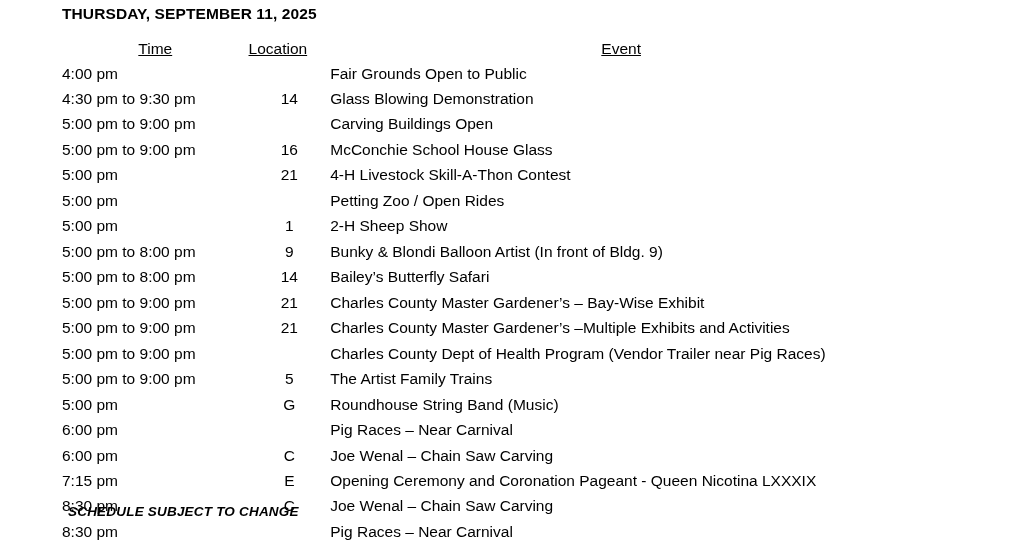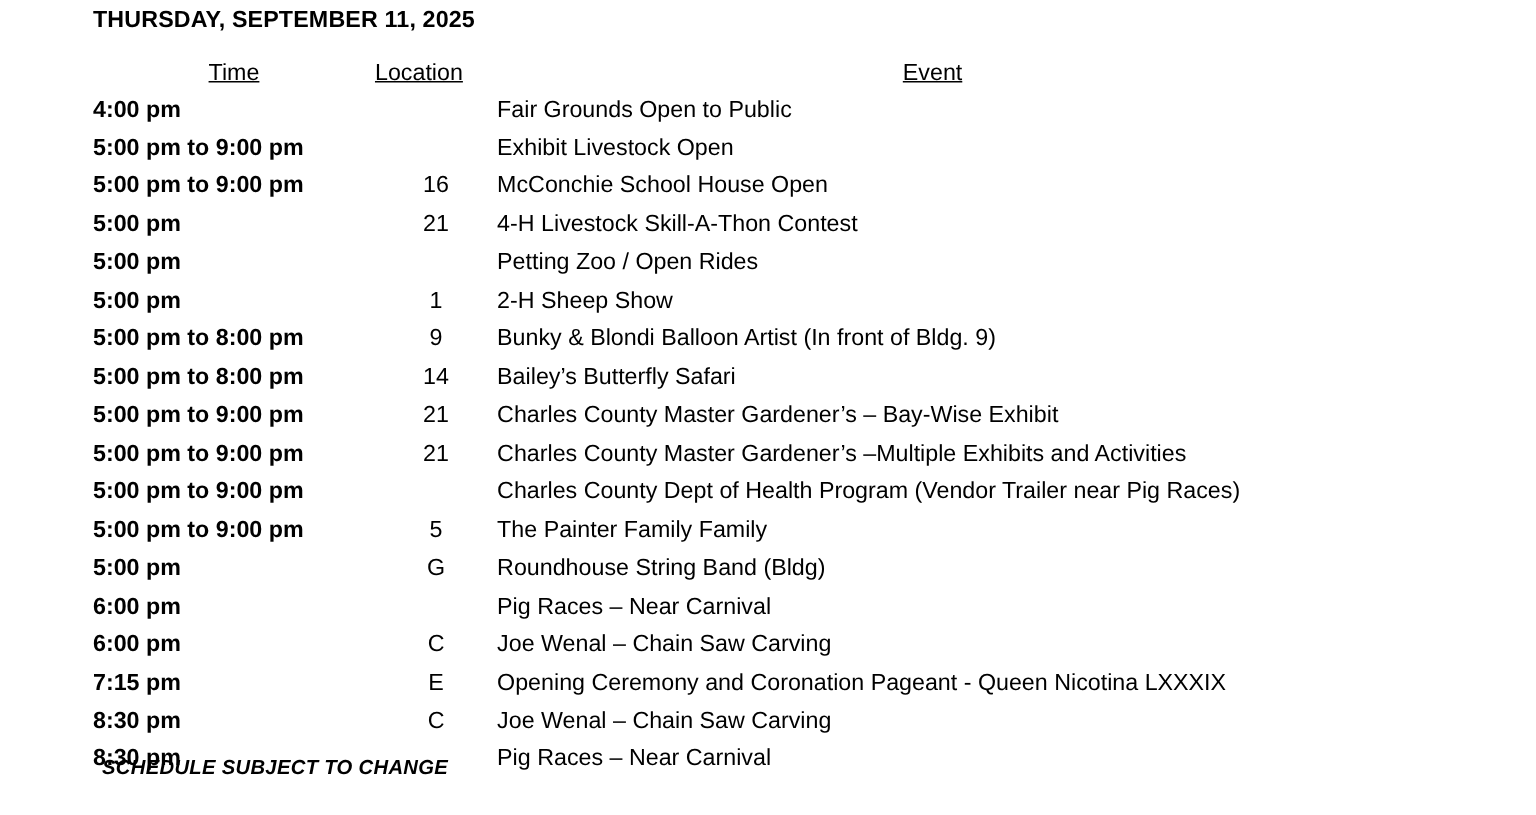--- a/index.html
+++ b/index.html
@@ -48,21 +48,21 @@
   table.schedule th.col-time { width: 210px; }
   table.schedule th.col-loc  { width: 92px; text-align: left; }
   table.schedule th.col-event { width: 620px; }
   table.schedule td {
     padding: 1.5px 0;
     vertical-align: top;
     line-height: 1.45;
     font-size: 15.5px;
     white-space: nowrap;
   }
-  td.time { width: 210px; font-weight: bold; }
+  td.time { width: 210px; }
   td.loc  { width: 92px; text-align: center; }
   td.event { width: 620px; }
   .footnote {
     position: absolute;
     left: 68px;
     top: 504px;
     font-size: 13.5px;
     font-style: italic;
     font-weight: bold;
     letter-spacing: 0.2px;
@@ -83,28 +83,33 @@
         <th class="col-event">Event</th>
       </tr>
     </thead>
     <tbody id="schedule-body">
         <tr>
           <td class="time">4:00 pm</td>
           <td class="loc"></td>
           <td class="event">Fair Grounds Open to Public</td>
         </tr>
         <tr>
+          <td class="time">4:30 pm to 9:30 pm</td>
+          <td class="loc">14</td>
+          <td class="event">Glass Blowing Demonstration</td>
+        </tr>
+        <tr>
           <td class="time">5:00 pm to 9:00 pm</td>
           <td class="loc"></td>
-          <td class="event">Exhibit Livestock Open</td>
+          <td class="event">Carving Buildings Open</td>
         </tr>
         <tr>
           <td class="time">5:00 pm to 9:00 pm</td>
           <td class="loc">16</td>
-          <td class="event">McConchie School House Open</td>
+          <td class="event">McConchie School House Glass</td>
         </tr>
         <tr>
           <td class="time">5:00 pm</td>
           <td class="loc">21</td>
           <td class="event">4-H Livestock Skill-A-Thon Contest</td>
         </tr>
         <tr>
           <td class="time">5:00 pm</td>
           <td class="loc"></td>
           <td class="event">Petting Zoo / Open Rides</td>
@@ -135,26 +140,26 @@
           <td class="event">Charles County Master Gardener’s –Multiple Exhibits and Activities</td>
         </tr>
         <tr>
           <td class="time">5:00 pm to 9:00 pm</td>
           <td class="loc"></td>
           <td class="event">Charles County Dept of Health Program (Vendor Trailer near Pig Races)</td>
         </tr>
         <tr>
           <td class="time">5:00 pm to 9:00 pm</td>
           <td class="loc">5</td>
-          <td class="event">The Painter Family Family</td>
+          <td class="event">The Artist Family Trains</td>
         </tr>
         <tr>
           <td class="time">5:00 pm</td>
           <td class="loc">G</td>
-          <td class="event">Roundhouse String Band (Bldg)</td>
+          <td class="event">Roundhouse String Band (Music)</td>
         </tr>
         <tr>
           <td class="time">6:00 pm</td>
           <td class="loc"></td>
           <td class="event">Pig Races – Near Carnival</td>
         </tr>
         <tr>
           <td class="time">6:00 pm</td>
           <td class="loc">C</td>
           <td class="event">Joe Wenal – Chain Saw Carving</td>

